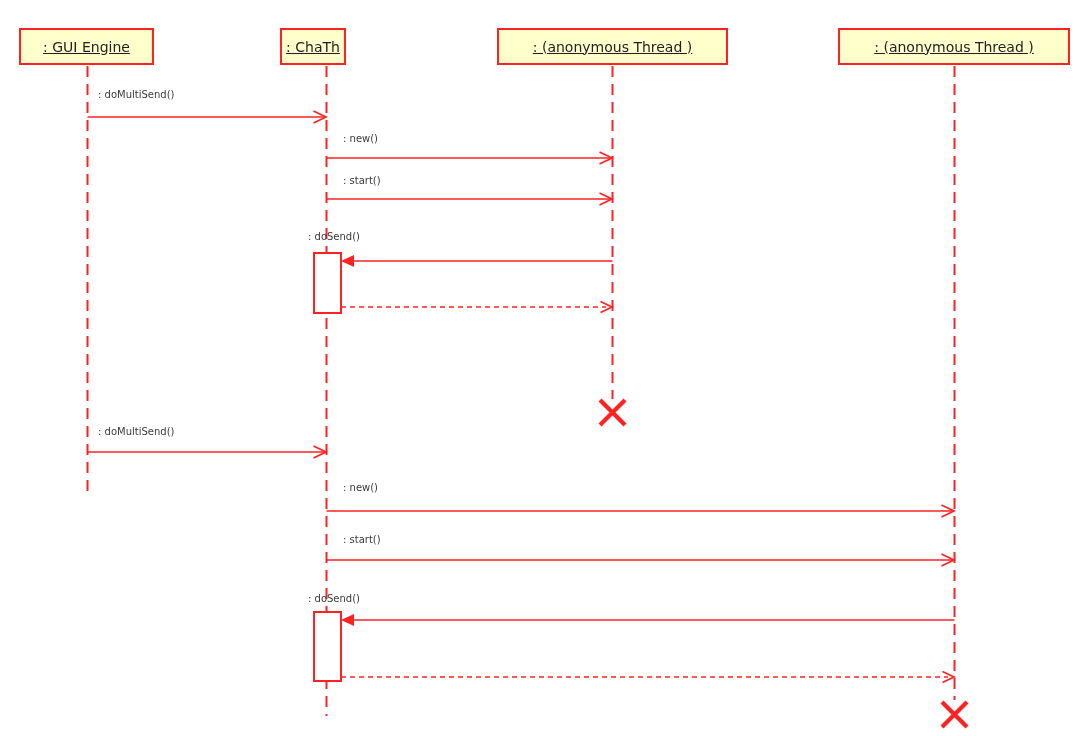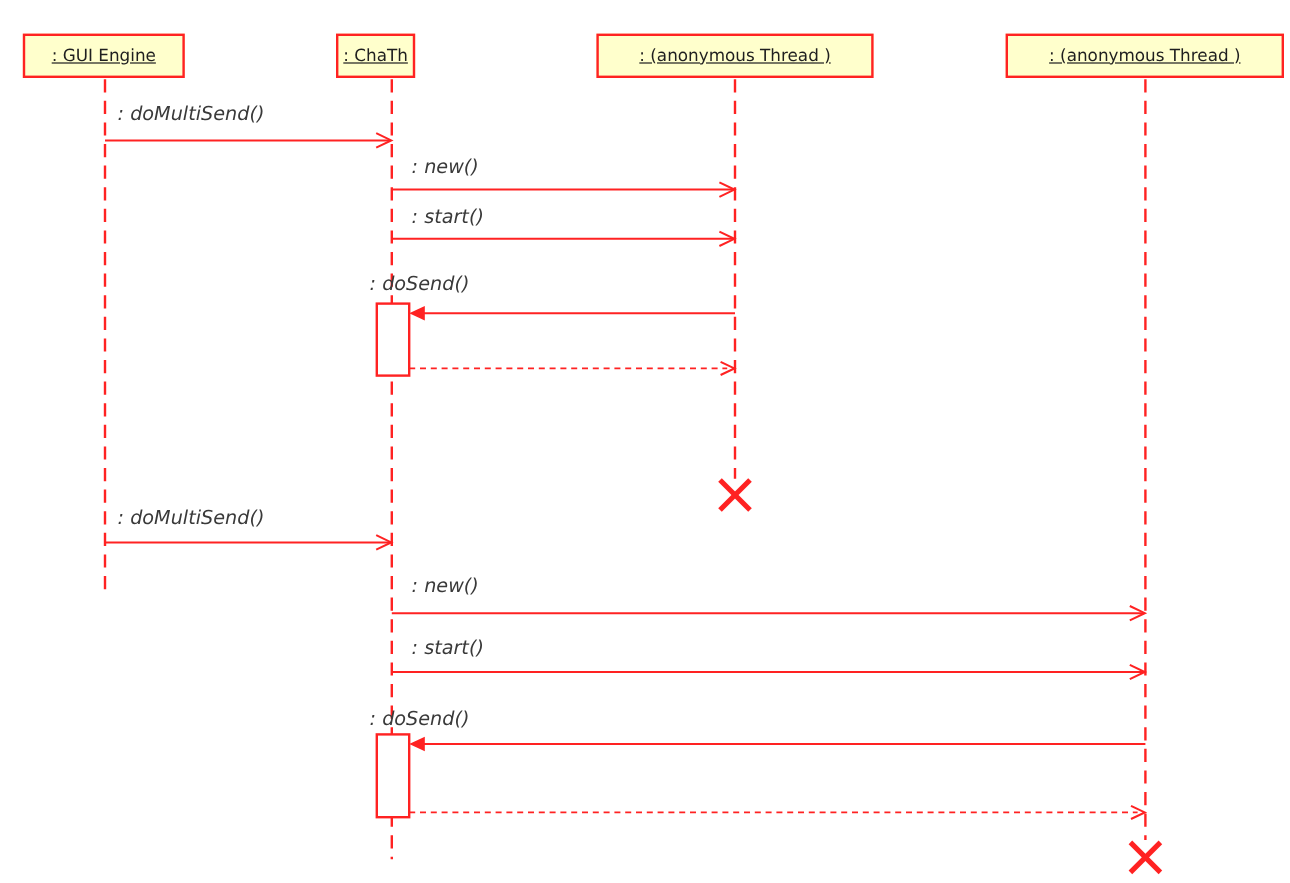--- a/index.html
+++ b/index.html
@@ -28,25 +28,24 @@
     display: flex;
     align-items: center;
     justify-content: center;
     font-size: 14px;
     color: var(--header-text, #1f1f1f);
     white-space: nowrap;
   }
   .head span { text-decoration: underline; }
   .msg-label {
     position: absolute;
-    font-size: 16px;
+    font-size: 10px;
     color: var(--text, #3a3a3a);
     white-space: nowrap;
     line-height: 17px;
-    font-style: italic;
   }
 </style>
 </head>
 <body>
 
 <div class="canvas">
 
   <svg class="layer" width="1075" height="736" viewBox="0 0 1075 736">
 
     <line class="lifeline" x1="87.5" y1="66" x2="87.5" y2="493"></line>

